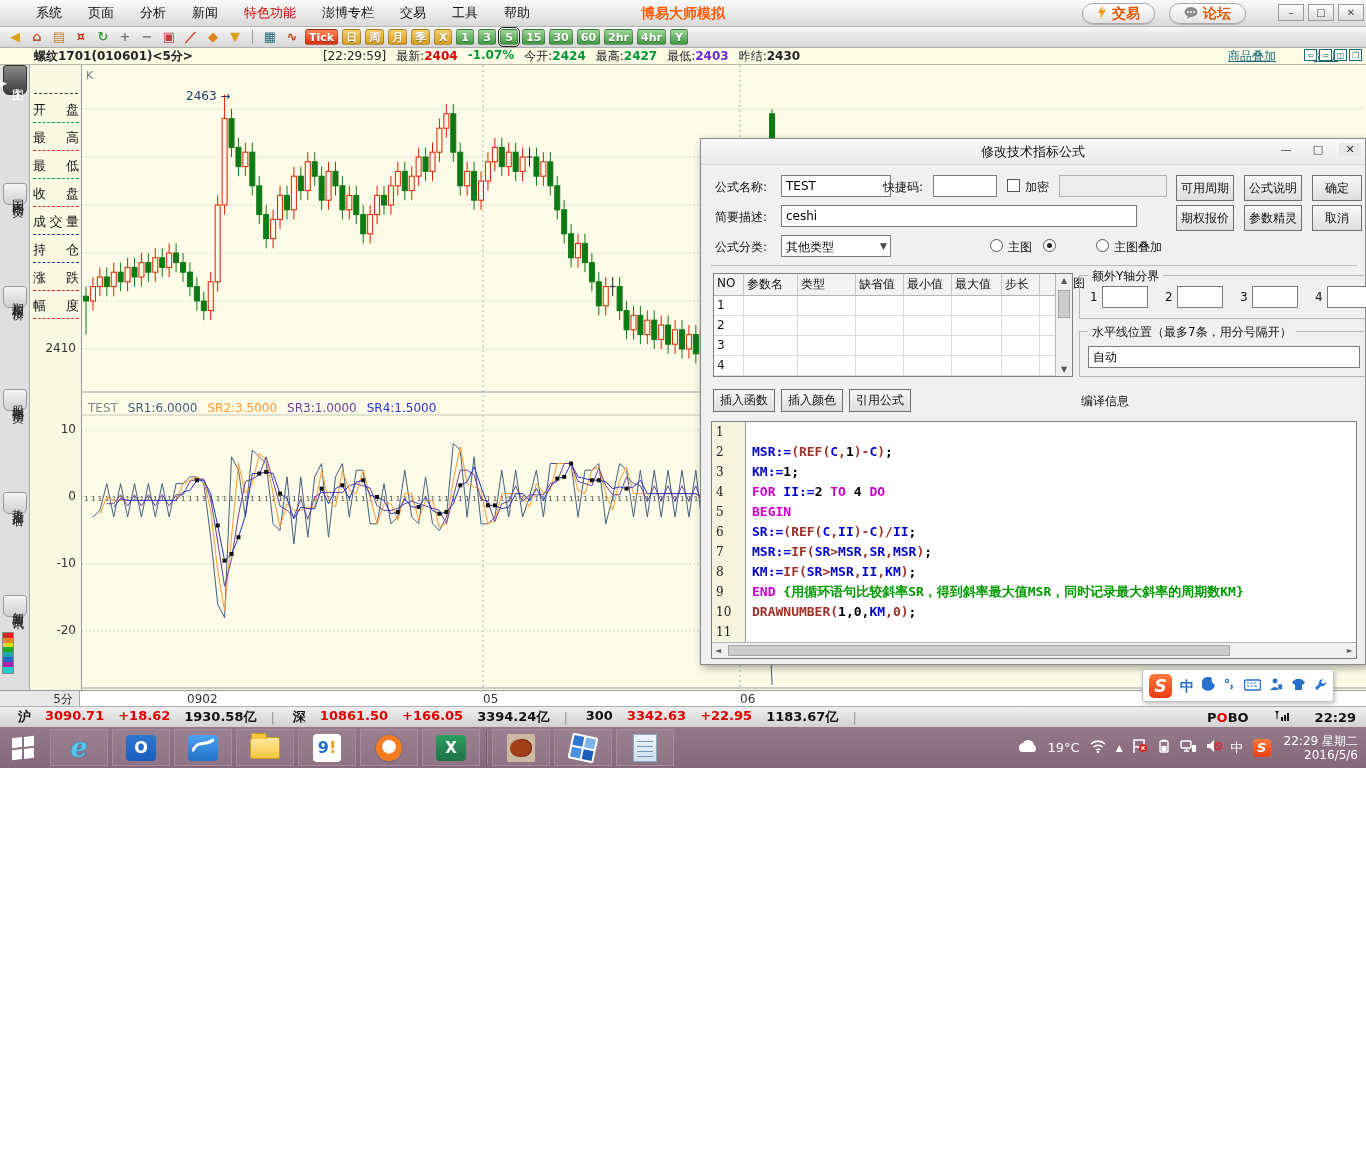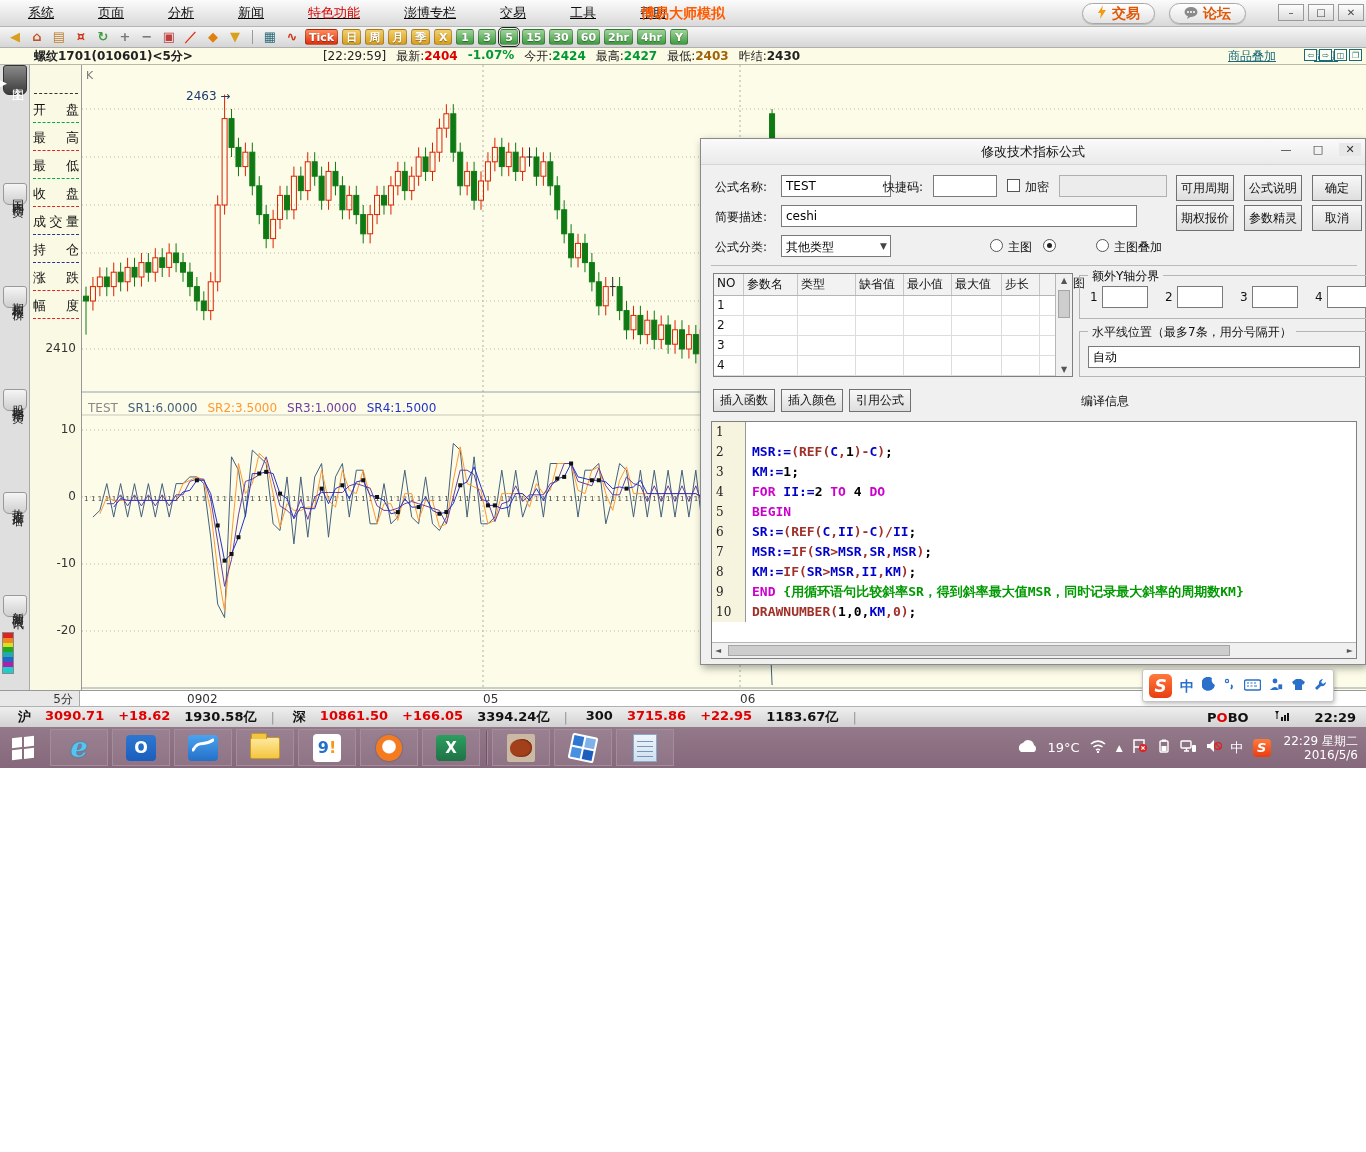--- a/index.html
+++ b/index.html
@@ -1,21 +1,21 @@
 <!DOCTYPE html>
 <html><head>
 <meta charset="utf-8">
 <style>
   * { margin:0; padding:0; box-sizing:border-box; }
   body { width:1366px; height:1152px; background:#fff; font-family:"DejaVu Sans",sans-serif; position:relative; overflow:hidden; }
   .abs { position:absolute; }
 
   
   .menubar { left:0; top:0; width:1366px; height:27px; background:linear-gradient(#fbfbfb,#d9d9d9); border-bottom:1px solid #b5b5b5; display:flex; align-items:center; }
-  .menus { display:flex; gap:20px; padding-left:16px;text-decoration:underline; }
+  .menus { display:flex; gap:2px; padding-left:24px; }
   .menu-item { font-size:13px; color:#111; padding:4px 12px; cursor:default; }
   .menu-item.accent { color:#d40000; }
   .app-title { position:absolute; left:50%; transform:translateX(-50%); top:5px; color:#ff5a00; font-size:14px; font-weight:bold; }
   .title-btns { position:absolute; right:120px; top:3px; display:flex; gap:14px; }
   .pill-btn { height:21px; padding:0 14px; border:1px solid #a8a8a8; border-radius:11px; background:linear-gradient(#ffffff,#e3e3e3); display:flex; align-items:center; gap:5px; font-size:14px; font-weight:bold; color:#e05500; box-shadow:0 1px 1px rgba(0,0,0,.15); }
   .win-ctrls { position:absolute; right:2px; top:4px; display:flex; gap:4px; }
   .win-ctrl { width:26px; height:17px; border:1px solid #9a9a9a; background:linear-gradient(#fdfdfd,#dcdcdc); font-size:10px; color:#444; text-align:center; line-height:15px; }
 
   
   .toolbar { left:0; top:27px; width:1366px; height:21px; background:linear-gradient(#f6f6f6,#d6d6d6); border-bottom:1px solid #b0b0b0; display:flex; align-items:center; gap:4px; padding-left:6px; }
@@ -211,21 +211,21 @@
   </div>
 
 <div class="abs infobar">
   <span class="sym">螺纹1701(010601)&lt;5分&gt;</span>
   <span class="ts">[22:29:59]</span>
   <span id="ifields" style="display:flex">
       <span class="ifield"><span>最新:</span><b style="color: rgb(221, 0, 0);">2404</b></span>
       <span class="ifield"><b style="color: rgb(0, 153, 51);">-1.07%</b></span>
       <span class="ifield"><span>今开:</span><b style="color: rgb(0, 153, 51);">2424</b></span>
       <span class="ifield"><span>最高:</span><b style="color: rgb(0, 153, 51);">2427</b></span>
-      <span class="ifield"><span>最低:</span><b style="color: #a16207;">2403</b></span>
+      <span class="ifield"><span>最低:</span><b style="color: #6d28d9;">2403</b></span>
       <span class="ifield"><span>昨结:</span><b style="color: rgb(34, 34, 34);">2430</b></span>
     </span>
   <span class="ilinks" id="ilinks">
       <span class="ilink">商品叠加</span>
       <span class="ilink">周期</span>
       <span class="arr-ics">
         <span class="arr-ic">⇦</span>
         <span class="arr-ic">⇨</span>
         <span class="arr-ic">◫</span>
         <span class="arr-ic">❐</span>
@@ -712,21 +712,21 @@
     <span class="tk-sep">|</span>
     <span class="tk-item">
       <span class="tk-name">深</span>
       <span class="tk-red">10861.50</span>
       <span class="tk-red">+166.05</span>
       <span class="tk-blk">3394.24亿</span>
     </span>
     <span class="tk-sep">|</span>
     <span class="tk-item">
       <span class="tk-name">300</span>
-      <span class="tk-red">3715.86</span>
+      <span class="tk-red">3342.63</span>
       <span class="tk-red">+22.95</span>
       <span class="tk-blk">1183.67亿</span>
     </span>
     <span class="tk-sep">|</span>
     <span class="tk-right">
       <span class="pobo">P<b>O</b>BO</span>
       <span><svg width="16" height="12" viewBox="0 0 16 12">
           <path d="M1 1 L5 1 L3 4 Z" fill="#111"></path>
           <line x1="3" y1="3" x2="3" y2="9" stroke="#111"></line>
           <rect x="7" y="7" width="2" height="4" fill="#111"></rect>
@@ -873,20 +873,24 @@
           <span class="gutter">8</span>
           <span class="code-text"><span class="c-v">KM:=</span><span class="c-f">IF(</span><span class="c-v">SR</span><span class="c-f">&gt;</span><span class="c-v">MSR</span><span class="c-f">,</span><span class="c-v">II</span><span class="c-f">,</span><span class="c-v">KM</span><span class="c-f">)</span><span class="c-n">;</span></span>
         </div>
         <div class="code-line">
           <span class="gutter">9</span>
           <span class="code-text"><span class="c-k">END</span><span class="c-m"> {用循环语句比较斜率SR，得到斜率最大值MSR，同时记录最大斜率的周期数KM}</span></span>
         </div>
         <div class="code-line">
           <span class="gutter">10</span>
           <span class="code-text"><span class="c-f">DRAWNUMBER(</span><span class="c-n">1,0,</span><span class="c-v">KM</span><span class="c-f">,0)</span><span class="c-n">;</span></span>
+        </div>
+        <div class="code-line">
+          <span class="gutter">11</span>
+          <span class="code-text"></span>
         </div>
         <div class="hscroll">
           <span class="lt">◄</span>
           <span class="rt">►</span>
           <div class="thumb"></div>
         </div>
       </div>
     </div>
 </div>
 

